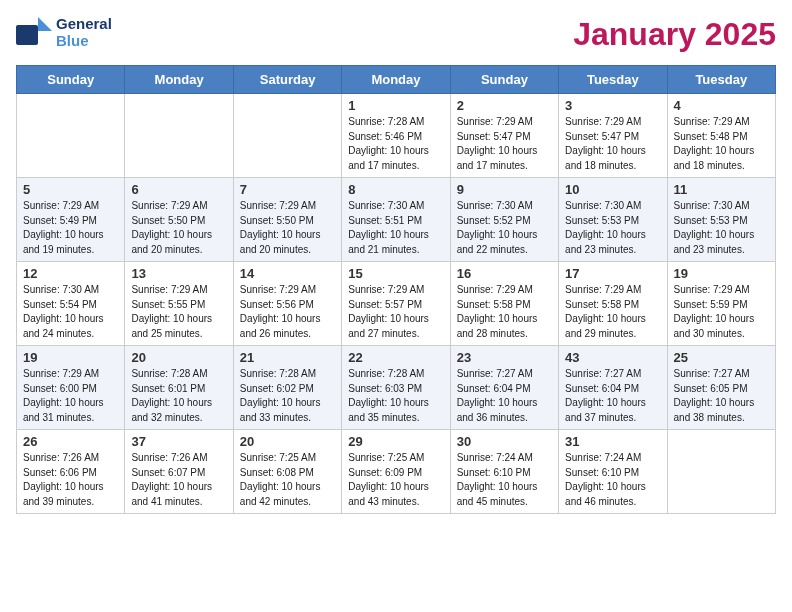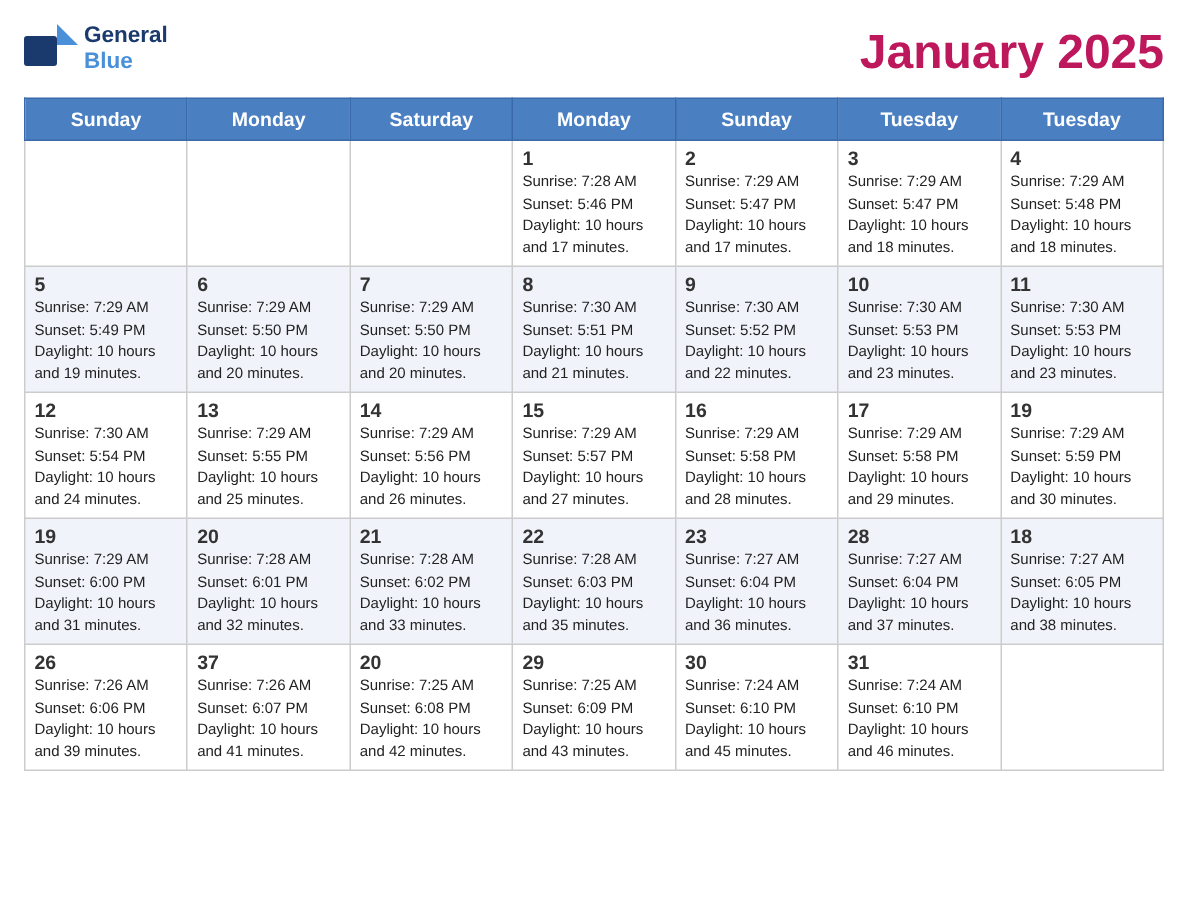--- a/index.html
+++ b/index.html
@@ -281,28 +281,28 @@
 and 35 minutes.</div>
         </td>
         <td>
           <div class="day-num">23</div>
           <div class="day-info" style="white-space: pre-line;">Sunrise: 7:27 AM
 Sunset: 6:04 PM
 Daylight: 10 hours
 and 36 minutes.</div>
         </td>
         <td>
-          <div class="day-num">28</div>
+          <div class="day-num">43</div>
           <div class="day-info" style="white-space: pre-line;">Sunrise: 7:27 AM
 Sunset: 6:04 PM
 Daylight: 10 hours
 and 37 minutes.</div>
         </td>
         <td>
-          <div class="day-num">18</div>
+          <div class="day-num">25</div>
           <div class="day-info" style="white-space: pre-line;">Sunrise: 7:27 AM
 Sunset: 6:05 PM
 Daylight: 10 hours
 and 38 minutes.</div>
         </td>
       </tr>
       <tr>
         <td>
           <div class="day-num">26</div>
           <div class="day-info" style="white-space: pre-line;">Sunrise: 7:26 AM

